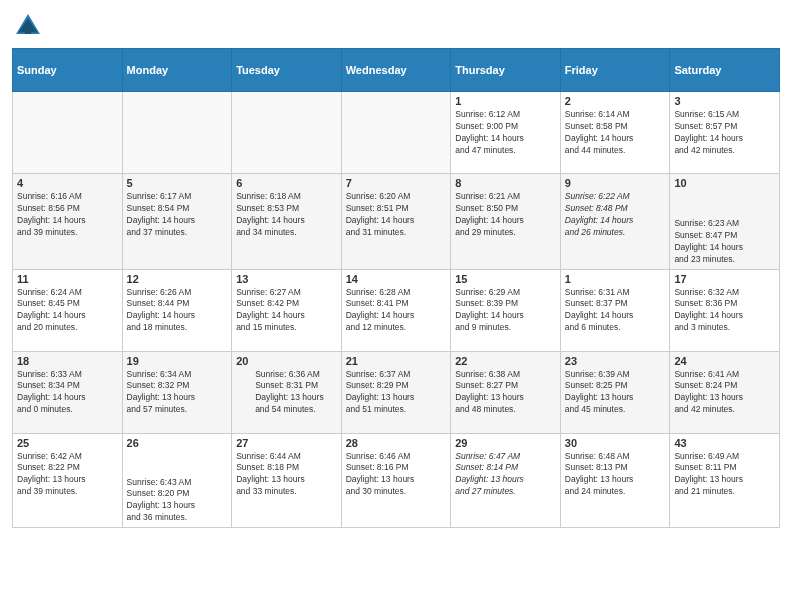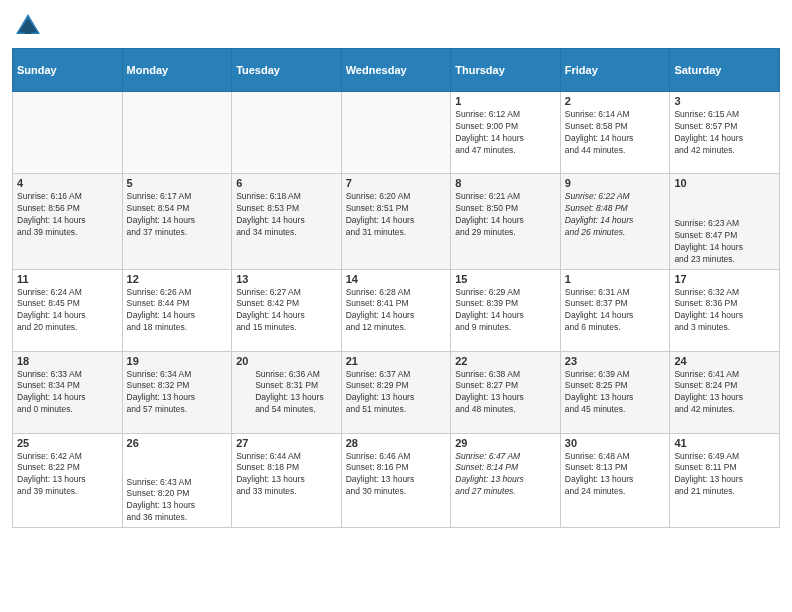--- a/index.html
+++ b/index.html
@@ -349,21 +349,21 @@
 and 27 minutes.</div>
           </td>
           <td>
             <span class="day-number">30</span>
             <div class="day-info" style="white-space: pre-line;">Sunrise: 6:48 AM
 Sunset: 8:13 PM
 Daylight: 13 hours
 and 24 minutes.</div>
           </td>
           <td>
-            <span class="day-number">41</span>
+            <span class="day-number">43</span>
             <div class="day-info" style="white-space: pre-line;">Sunrise: 6:49 AM
 Sunset: 8:11 PM
 Daylight: 13 hours
 and 21 minutes.</div>
           </td>
         </tr>
       </tbody>
   </table>
 </div>
 

